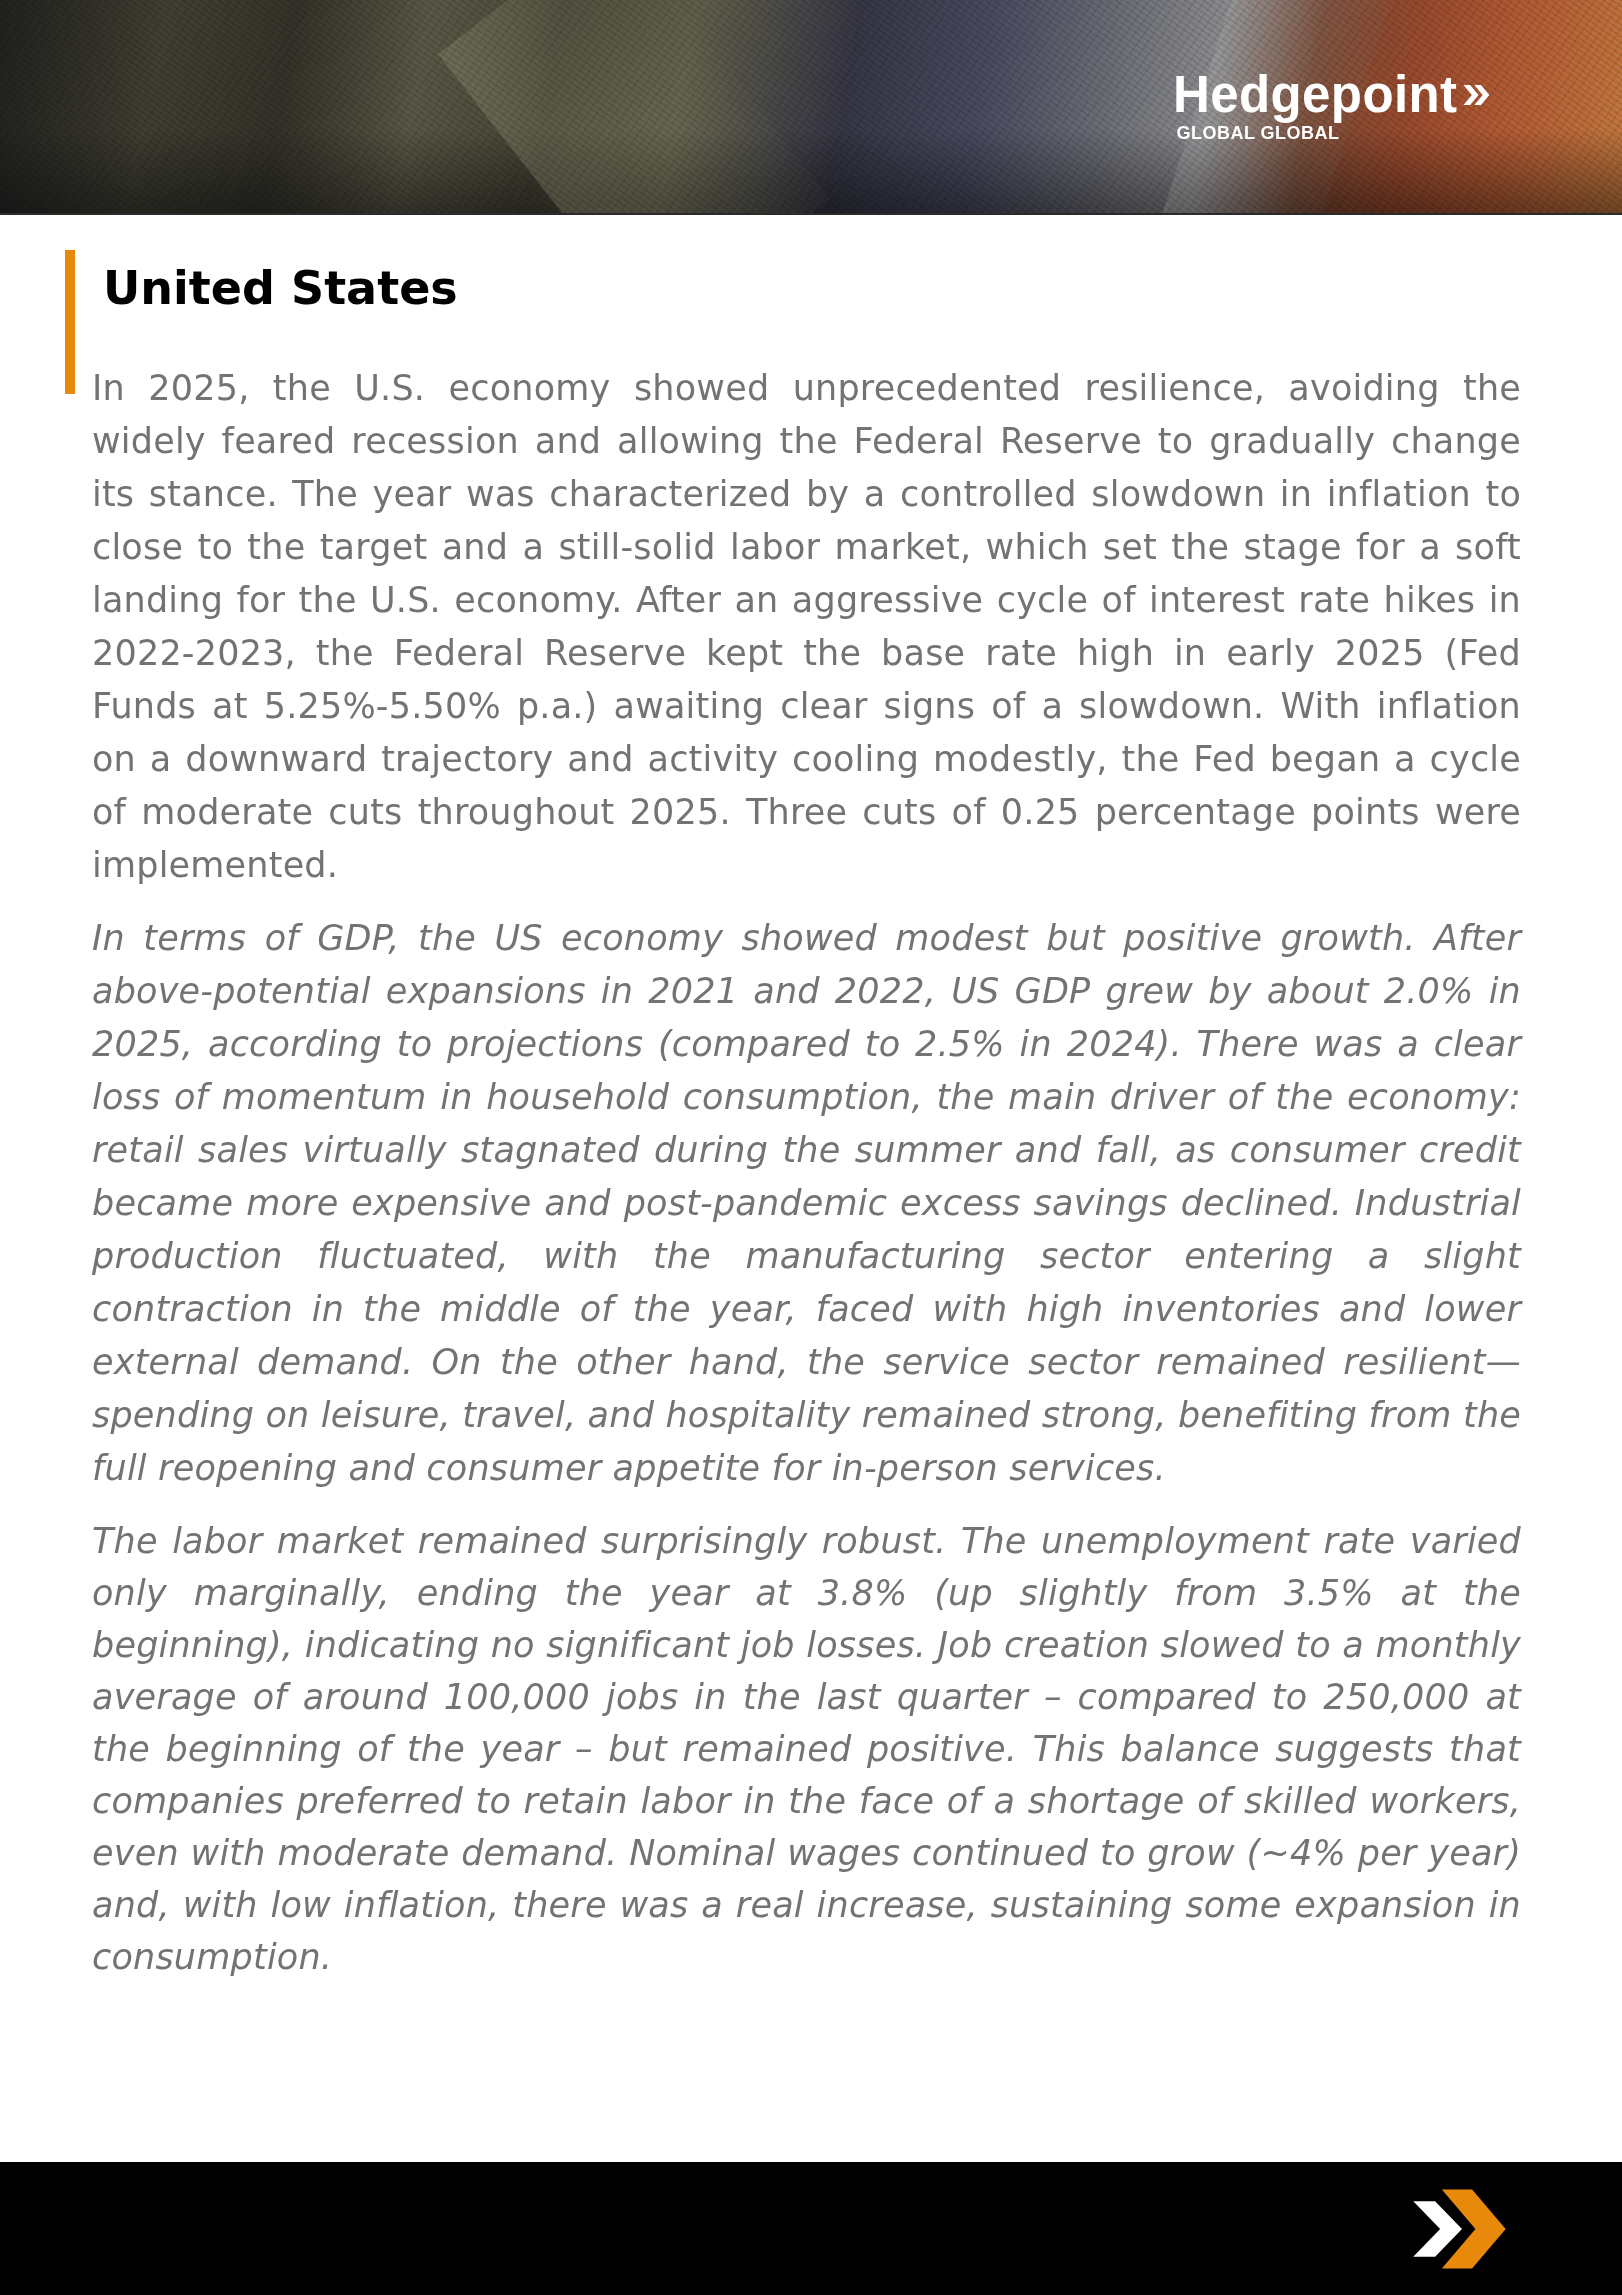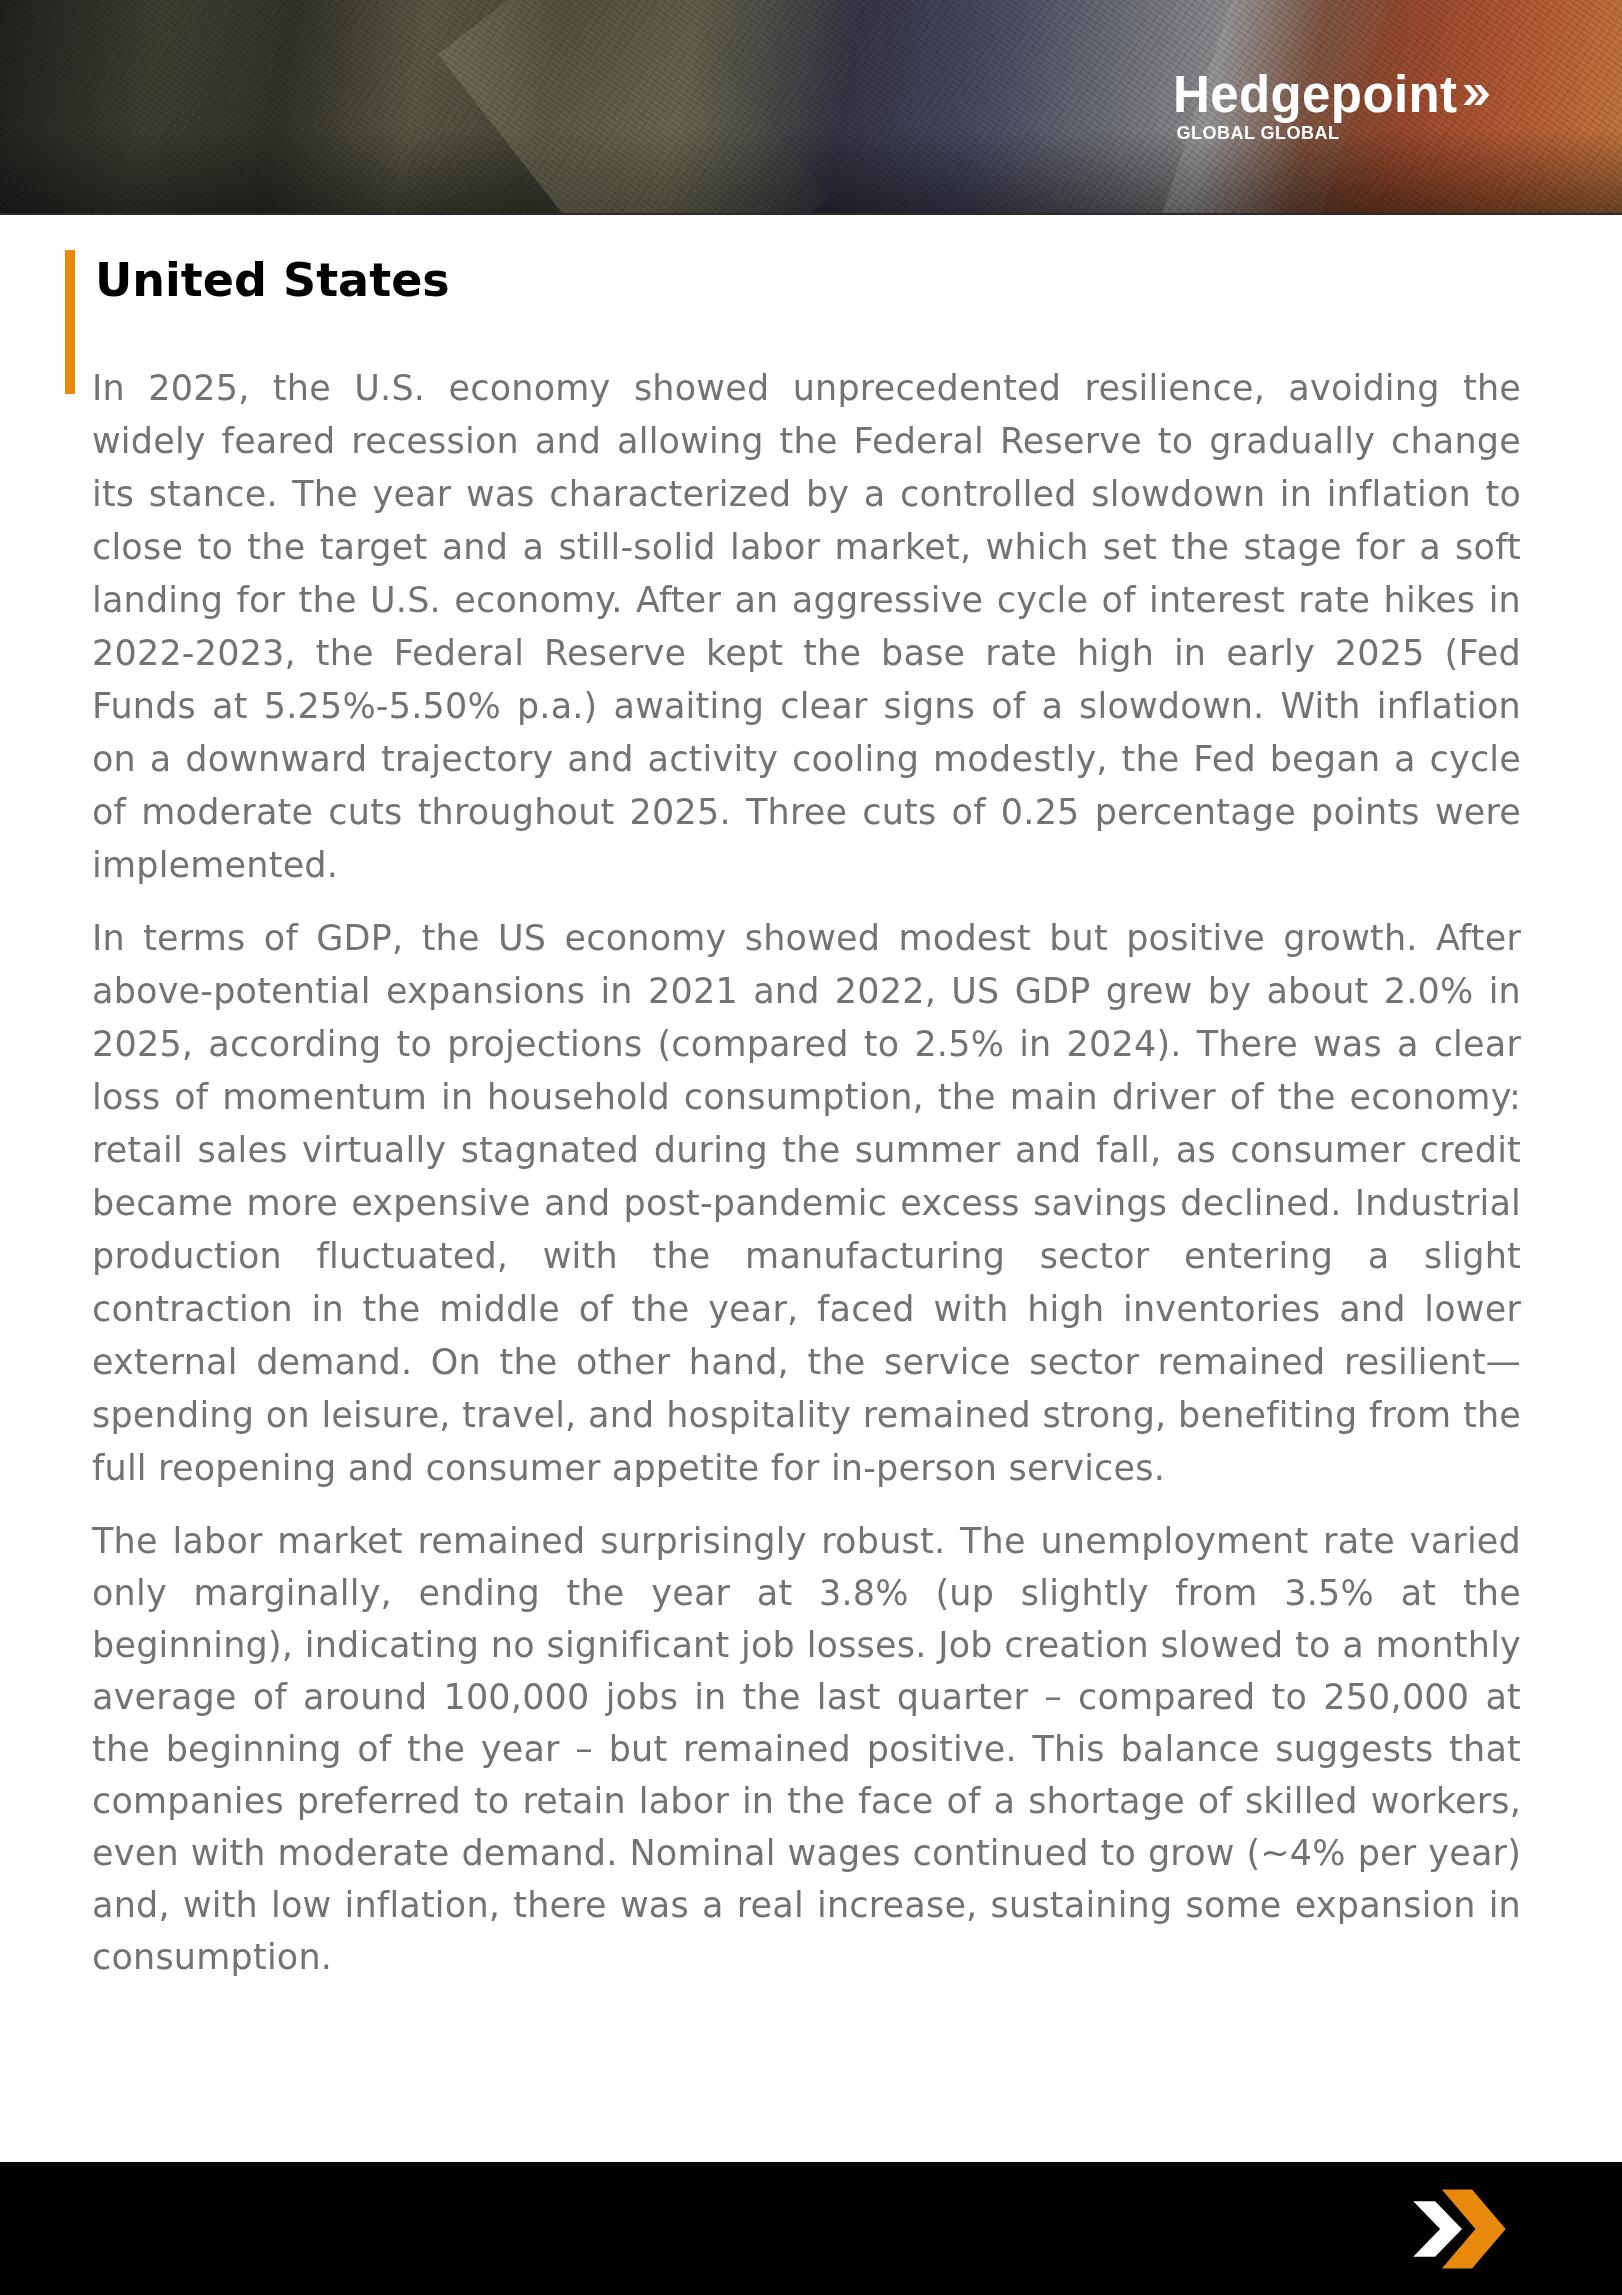--- a/index.html
+++ b/index.html
@@ -90,21 +90,21 @@
   
   .accent-bar {
     position: absolute;
     left: 65px; top: 250px;
     width: 10px; height: 144px;
     background: #e8890c;
   }
   .section-title {
     position: absolute;
     left: 95px; top: 247px;
-    margin: 0;
+    margin: 8px;
     font-family: "DejaVu Sans", "Liberation Sans", sans-serif;
     font-weight: 700;
     font-size: 46px;
     line-height: 66px;
     color: #000000;
     text-align: center;
   }
 
   
   .article-body {
@@ -116,20 +116,21 @@
     margin: 0;
     font-family: "DejaVu Sans", "Liberation Sans", sans-serif;
     font-size: 35px;
     line-height: 53px;
     text-align: justify;
     color: #737373;
     letter-spacing: 0.2px;
   }
   .paragraph + .paragraph {
     margin-top: 20px;
+    font-style: italic;
   }
   .paragraph.tight {
     line-height: 52px;
   }
 
   
   .footer-bar {
     position: absolute;
     left: 0; top: 2162px;
     width: 1622px; height: 133px;

